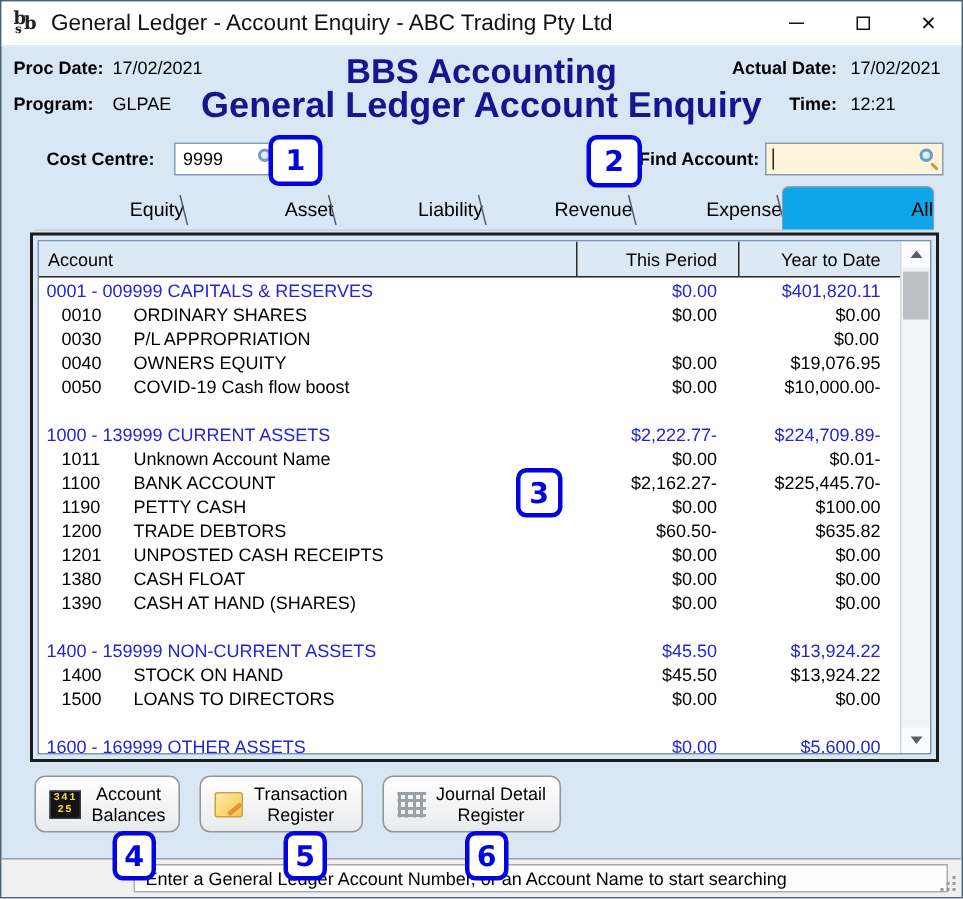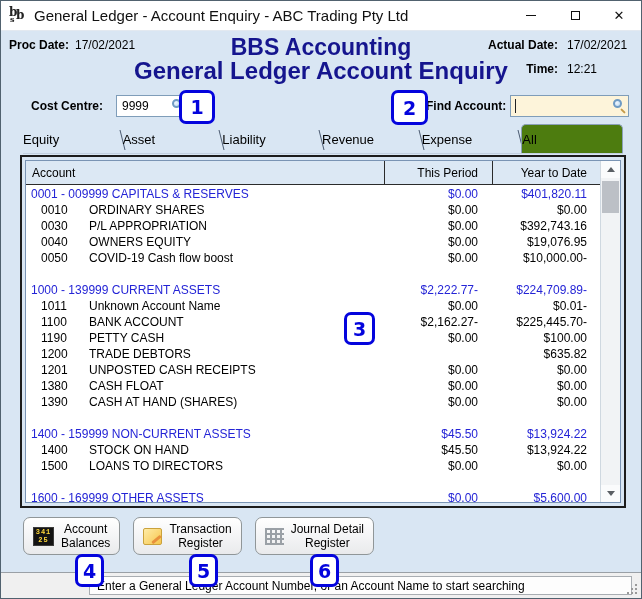--- a/index.html
+++ b/index.html
@@ -46,25 +46,25 @@
   .inp.cream{background:#fdf4da;}
   .mag{position:absolute;right:3px;top:4px;width:13px;height:13px;}
   .mag .lens{position:absolute;left:0;top:0;width:9px;height:9px;border:2px solid #6f9bc4;
     border-radius:50%;background:radial-gradient(circle at 35% 35%,#eef6ff,#bcd8ef);}
   .mag .handle{position:absolute;right:0;bottom:0;width:6px;height:2px;background:#c59a48;
     transform:rotate(45deg);border-radius:1px;}
   .caret{position:absolute;left:5px;top:4px;width:1px;height:14px;background:#222;}
   
   .tabs{position:absolute;left:22px;top:125px;width:600px;height:28px;display:flex;
     border-bottom:1px solid #c2d0e0;}
-  .tab{position:relative;flex:1;display:flex;align-items:center;justify-content:flex-start;
+  .tab{position:relative;flex:1;display:flex;align-items:center;justify-content:flex-end;
     font-size:13px;cursor:default;}
   .tab.plain::after{content:"";position:absolute;right:0;top:4px;bottom:3px;width:1px;
     background:#4a5a70;transform:skewX(14deg);}
-  .tab.sel{background:#4d7c0f;border:1px solid #8ba0b8;border-bottom:none;
+  .tab.sel{background:#0ea5e9;border:1px solid #8ba0b8;border-bottom:none;
     border-radius:5px 5px 0 0;margin-top:-2px;z-index:2;}
   
   .grid-frame{position:absolute;left:19px;top:154px;width:606px;height:353px;
     border:2px solid #1c1c1c;padding:3px;background:#d9e6f3;}
   .grid{position:relative;width:596px;height:343px;background:#fff;
     border:1px solid #7a94b4;overflow:hidden;}
   .ghead{position:absolute;left:0;top:0;right:20px;height:24px;background:#dce8f4;
     display:flex;align-items:center;border-bottom:1px solid #2b2b2b;}
   .hc1{flex:1;padding-left:6px;}
   .hc2{width:108px;text-align:right;padding-right:14px;border-left:1px solid #2b2b2b;align-self:stretch;display:flex;align-items:center;justify-content:flex-end;}
@@ -137,20 +137,21 @@
     <span class="winbtn">
         <span class="glyph-max"></span>
       </span>
     <span class="winbtn">
         <span class="glyph-close">✕</span>
       </span>
   </div>
 
   <div class="hdr-left">
     <div class="line"><span class="lab">Proc Date:</span><span>17/02/2021</span></div>
+    <div class="line"><span class="lab">Program:</span><span>GLPAE</span></div>
   </div>
   <div class="hdr-center">
     <div class="t1">BBS Accounting</div>
     <div class="t2">General Ledger Account Enquiry</div>
   </div>
   <div class="hdr-right">
     <div class="line"><span class="lab">Actual Date:</span><span class="val">17/02/2021</span></div>
     <div class="line"><span class="lab">Time:</span><span class="val">12:21</span></div>
   </div>
 
@@ -207,21 +208,20 @@
             <span class="c3">$401,820.11</span>
           </div>
           <div class="row detail">
             <span class="c1"><span class="code">0010</span><span class="nm">ORDINARY SHARES</span></span>
             <span class="c2">$0.00</span>
             <span class="c3">$0.00</span>
           </div>
           <div class="row detail">
             <span class="c1"><span class="code">0030</span><span class="nm">P/L APPROPRIATION</span></span>
             <span class="c2">$0.00</span>
-            <span class="c3">$392,743.16</span>
           </div>
           <div class="row detail">
             <span class="c1"><span class="code">0040</span><span class="nm">OWNERS EQUITY</span></span>
             <span class="c2">$0.00</span>
             <span class="c3">$19,076.95</span>
           </div>
           <div class="row detail">
             <span class="c1"><span class="code">0050</span><span class="nm">COVID-19 Cash flow boost</span></span>
             <span class="c2">$0.00</span>
             <span class="c3">$10,000.00-</span>
@@ -242,20 +242,21 @@
             <span class="c2">$2,162.27-</span>
             <span class="c3">$225,445.70-</span>
           </div>
           <div class="row detail">
             <span class="c1"><span class="code">1190</span><span class="nm">PETTY CASH</span></span>
             <span class="c2">$0.00</span>
             <span class="c3">$100.00</span>
           </div>
           <div class="row detail">
             <span class="c1"><span class="code">1200</span><span class="nm">TRADE DEBTORS</span></span>
+            <span class="c2">$60.50-</span>
             <span class="c3">$635.82</span>
           </div>
           <div class="row detail">
             <span class="c1"><span class="code">1201</span><span class="nm">UNPOSTED CASH RECEIPTS</span></span>
             <span class="c2">$0.00</span>
             <span class="c3">$0.00</span>
           </div>
           <div class="row detail">
             <span class="c1"><span class="code">1380</span><span class="nm">CASH FLOAT</span></span>
             <span class="c2">$0.00</span>

